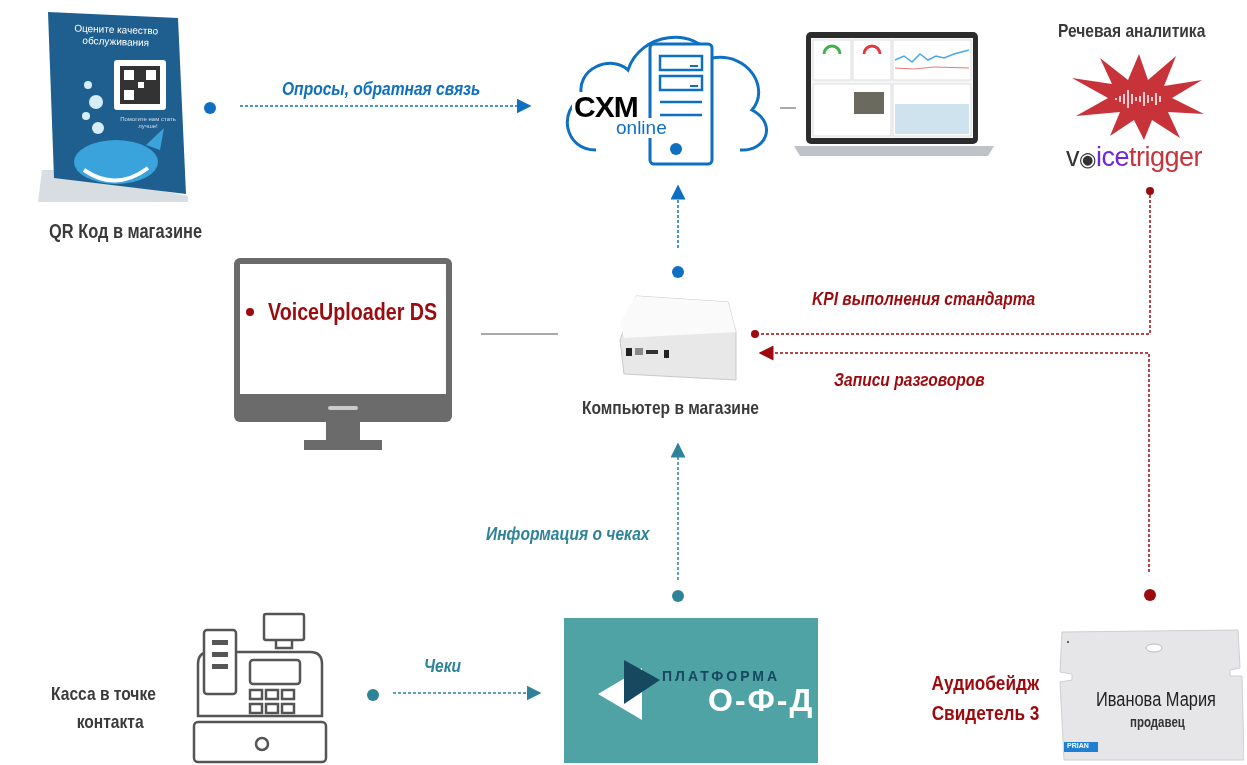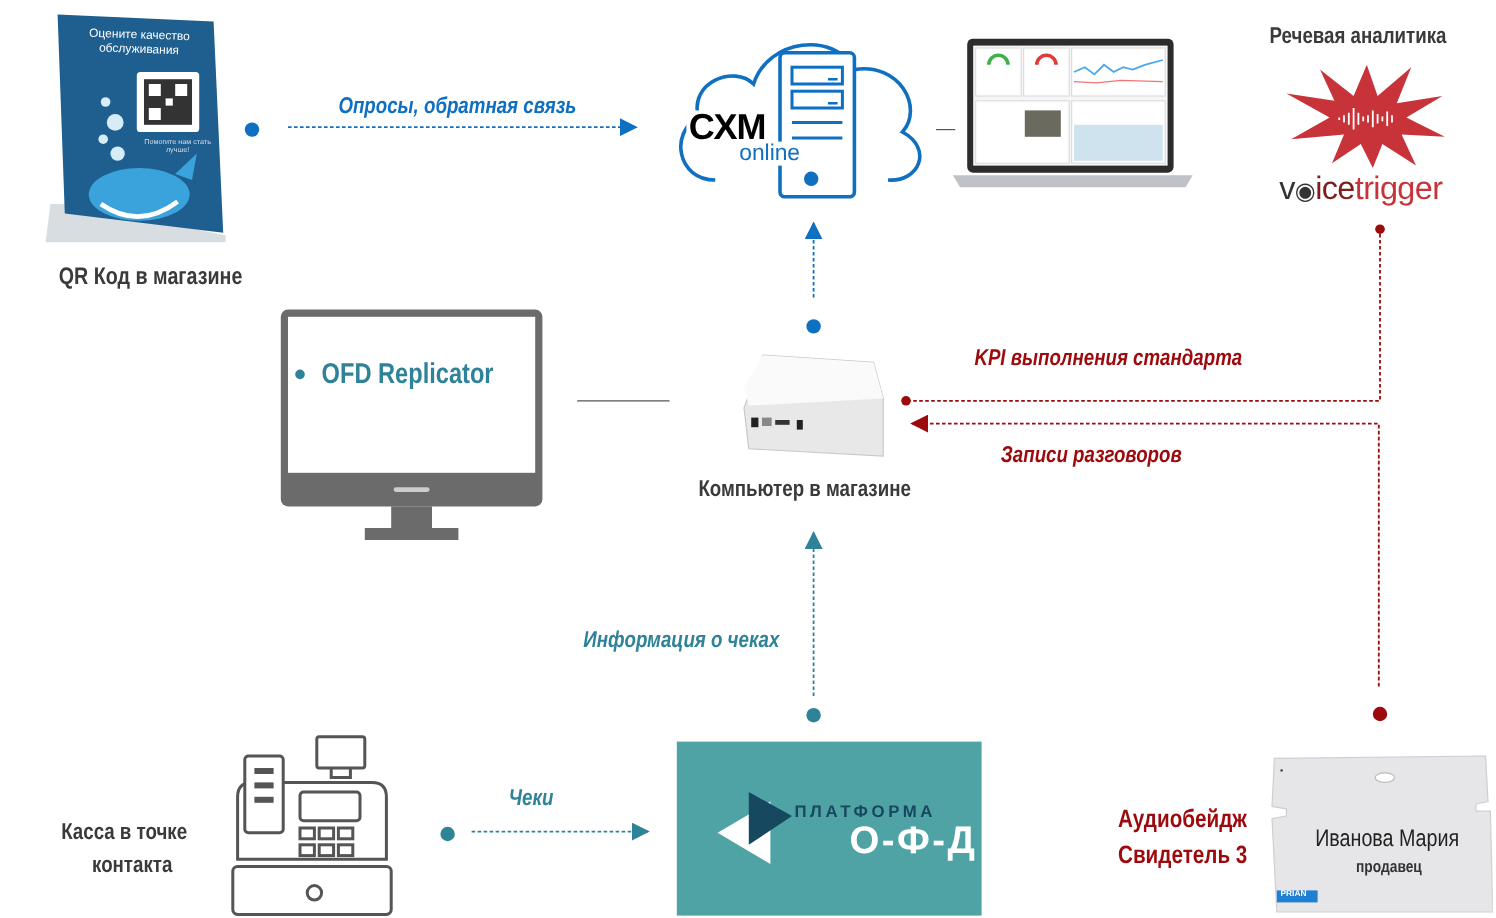--- a/index.html
+++ b/index.html
@@ -130,38 +130,38 @@
         <line x1="72" y1="47" x2="72" y2="51"></line>
         <line x1="76" y1="46" x2="76" y2="52"></line>
         <line x1="80" y1="42" x2="80" y2="56"></line>
         <line x1="84" y1="45" x2="84" y2="53"></line>
         <line x1="88" y1="47" x2="88" y2="51"></line>
         <line x1="92" y1="43" x2="92" y2="55"></line>
         <line x1="96" y1="46" x2="96" y2="52"></line>
     </g>
   </svg>
   <div class="abs" style="left:2px;top:92px;font-size:27px;white-space:nowrap;letter-spacing:-0.5px;">
-    <span style="color:#333;">v</span><span style="color:#333;font-size:20px;">◉</span><span style="color:#7f1d1d;">ice</span><span style="color:#c8333a;">trigger</span>
+    <span style="color:#333;">v</span><span style="color:#333;font-size:20px;">◉</span><span style="color:#6d28d9;">ice</span><span style="color:#c8333a;">trigger</span>
   </div>
 </div>
 
 <div class="abs cond flow blue" style="left:282px;top:78px;">Опросы, обратная связь</div>
 
 <div class="abs" style="left:232px;top:256px;width:222px;height:196px;">
   <svg width="222" height="196">
     <rect x="2" y="2" width="218" height="164" rx="6" fill="#6b6b6b"></rect>
     <rect x="8" y="8" width="206" height="130" fill="#fff"></rect>
     <rect x="96" y="150" width="30" height="4" rx="2" fill="#ccc"></rect>
     <rect x="94" y="166" width="34" height="20" fill="#6b6b6b"></rect>
     <rect x="72" y="184" width="78" height="10" fill="#6b6b6b"></rect>
   </svg>
   <div class="abs" style="left:14px;top:40px;">
     <div style="display:flex;align-items:center;height:32px;">
-      <span style="width:8px;height:8px;border-radius:50%;background:#2f8399;display:inline-block;margin-right:14px;"></span>
-      <span class="cond" style="color:#2f8399;font-size:24px;">OFD Replicator</span>
+      <span style="width:8px;height:8px;border-radius:50%;background:#9c0a0e;display:inline-block;margin-right:14px;"></span>
+      <span class="cond" style="color:#9c0a0e;font-size:24px;">VoiceUploader DS</span>
     </div>
   </div>
 </div>
 
 <div class="abs" style="left:616px;top:292px;width:124px;height:96px;">
   <svg width="124" height="96">
     <path d="M20,4 L112,10 L120,40 L120,88 L8,82 L4,48 z" fill="#e8e8e8" stroke="#c9c9c9"></path>
     <path d="M20,4 L112,10 L120,40 L8,46 L4,30 z" fill="#fafafa"></path>
     <rect x="10" y="56" width="6" height="8" fill="#222"></rect>
       <rect x="19" y="56" width="8" height="7" fill="#888"></rect>

